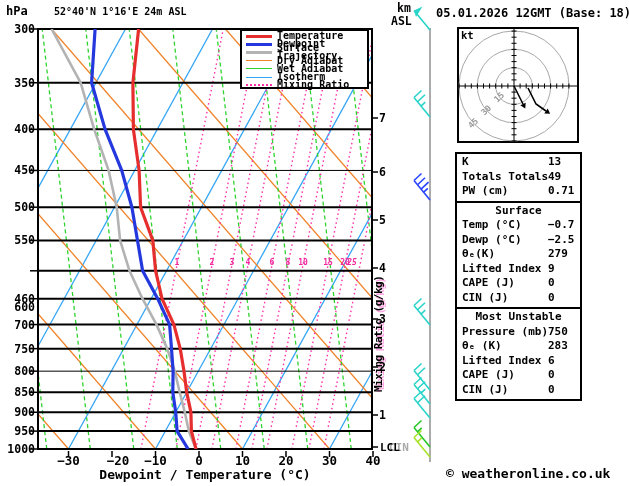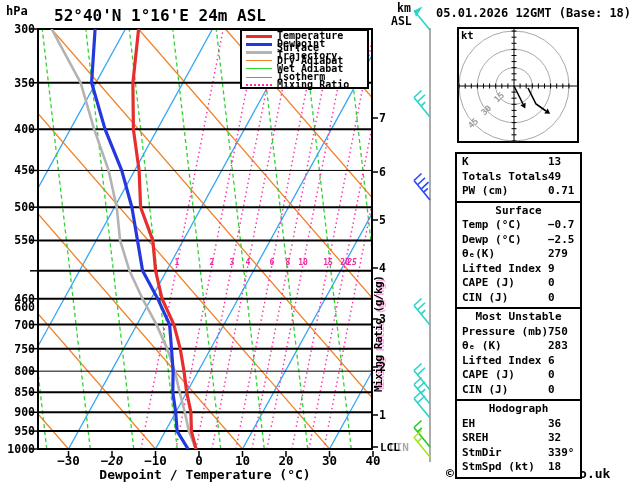--- a/index.html
+++ b/index.html
@@ -241,21 +241,21 @@
         <line x1="568.9" y1="83.5" x2="568.9" y2="88.5" stroke="#000" stroke-width="1"></line>
         <line x1="511.5" y1="140.9" x2="516.5" y2="140.9" stroke="#000" stroke-width="1"></line>
         <polyline points="514,86 523,104" fill="none" stroke="#000" stroke-width="1.6"></polyline>
         <polygon points="525.2360679774998 108.47213595499957 520.3167184270003 105.34164078649988 525.6832815729997 102.65835921350012" fill="#000"></polygon>
         <polyline points="528,88 536,104 546,111" fill="none" stroke="#000" stroke-width="1.6"></polyline>
         <polygon points="550.0961596025952 113.86731172181665 544.27961296691 113.45769576155712 547.72038703309 108.54230423844288" fill="#000"></polygon>
       </g>
     </svg>
 
   <div class="lbl b" style="left:6px;top:4px;font-size:12px;">hPa</div>
-  <div class="lbl b" style="left:54px;top:6px;font-size:16px;">52°40'N 1°16'E 24m ASL</div>
+  <div class="lbl b" style="left:54px;top:6px;font-size:10px;">52°40'N 1°16'E 24m ASL</div>
   <div class="lbl b" style="left:397px;top:1px;font-size:11.5px;">km</div>
   <div class="lbl b" style="left:391px;top:14px;font-size:11.5px;">ASL</div>
   <div class="lbl b" style="left:436px;top:6px;font-size:12px;">05.01.2026 12GMT (Base: 18)</div>
 
   <div id="legend">
       <div class="leg-row">
         <div class="leg-swatch" style="border-top: 3px solid rgb(230, 46, 46);"></div>
         <span class="leg-txt">Temperature</span>
       </div>
       <div class="leg-row">
@@ -308,48 +308,41 @@
         <div class="trow"><span>CAPE (J)</span><span class="tval">0</span></div>
         <div class="trow"><span>CIN (J)</span><span class="tval">0</span></div>
       </div>
       <div class="tbox">
         <div class="thead">Most Unstable</div>
         <div class="trow"><span>Pressure (mb)</span><span class="tval">750</span></div>
         <div class="trow"><span>θₑ (K)</span><span class="tval">283</span></div>
         <div class="trow"><span>Lifted Index</span><span class="tval">6</span></div>
         <div class="trow"><span>CAPE (J)</span><span class="tval">0</span></div>
         <div class="trow"><span>CIN (J)</span><span class="tval">0</span></div>
-      </div>
-      <div class="tbox">
-        <div class="thead">Hodograph</div>
-        <div class="trow"><span>EH</span><span class="tval">36</span></div>
-        <div class="trow"><span>SREH</span><span class="tval">32</span></div>
-        <div class="trow"><span>StmDir</span><span class="tval">339°</span></div>
-        <div class="trow"><span>StmSpd (kt)</span><span class="tval">18</span></div>
       </div>
     </div>
 
   <div id="copyright" class="lbl b">© weatheronline.co.uk</div>
 <div class="pressure-lbl" style="top: 22px;">300</div>
     <div class="pressure-lbl" style="top: 75.7747px;">350</div>
     <div class="pressure-lbl" style="top: 122.356px;">400</div>
     <div class="pressure-lbl" style="top: 163.445px;">450</div>
     <div class="pressure-lbl" style="top: 200.199px;">500</div>
     <div class="pressure-lbl" style="top: 233.447px;">550</div>
     <div class="pressure-lbl" style="top: 263.801px; margin-top: 36px;">600</div>
     <div class="pressure-lbl" style="top: 291.723px;">460</div>
     <div class="pressure-lbl" style="top: 317.576px;">700</div>
     <div class="pressure-lbl" style="top: 341.644px;">750</div>
     <div class="pressure-lbl" style="top: 364.157px;">800</div>
     <div class="pressure-lbl" style="top: 385.306px;">850</div>
     <div class="pressure-lbl" style="top: 405.246px;">900</div>
     <div class="pressure-lbl" style="top: 424.107px;">950</div>
     <div class="pressure-lbl" style="top: 442px;">1000</div>
     <div class="temp-lbl" style="left: 46.5px;">−30</div>
-    <div class="temp-lbl" style="left: 90px; font-style: italic;">−20</div>
+    <div class="temp-lbl" style="left: 96px;">−20</div>
     <div class="temp-lbl" style="left: 133.5px;">−10</div>
     <div class="temp-lbl" style="left: 177px;">0</div>
     <div class="temp-lbl" style="left: 220.5px;">10</div>
     <div class="temp-lbl" style="left: 264px;">20</div>
     <div class="temp-lbl" style="left: 307.5px;">30</div>
     <div class="temp-lbl" style="left: 351px;">40</div>
     <div class="km-lbl" style="top: 111px;">7</div>
     <div class="km-lbl" style="top: 165px;">6</div>
     <div class="km-lbl" style="top: 213px;">5</div>
     <div class="km-lbl" style="top: 261px;">4</div>

